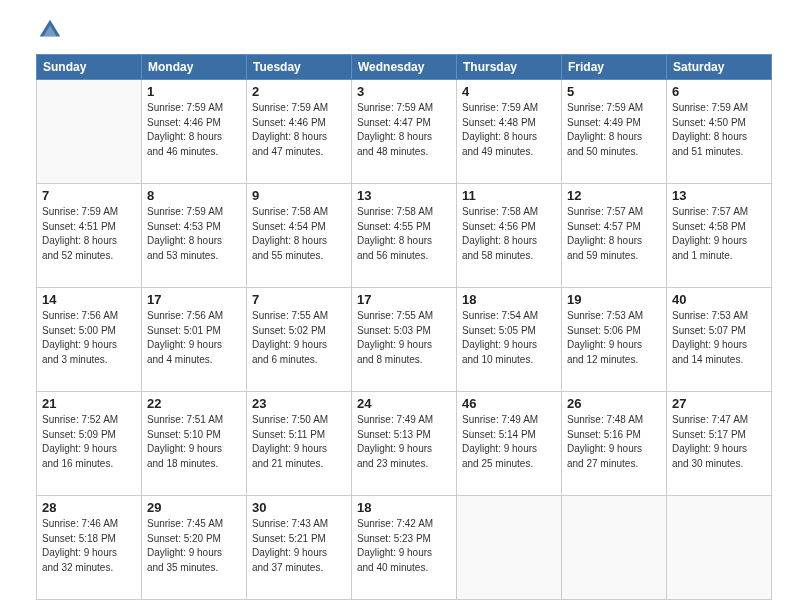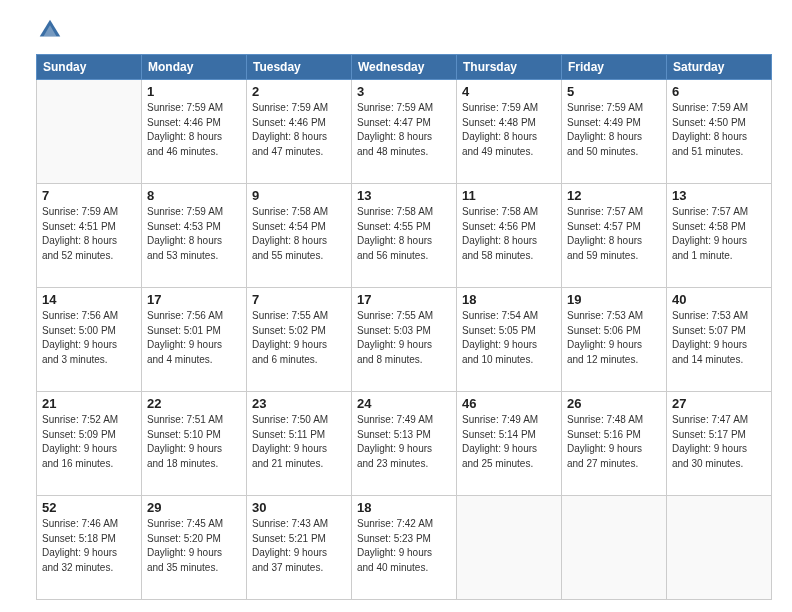--- a/index.html
+++ b/index.html
@@ -244,21 +244,21 @@
             <span class="day-number">26</span>
             <div class="day-info">Sunrise: 7:48 AM<br>Sunset: 5:16 PM<br>Daylight: 9 hours and 27 minutes.</div>
           </td>
           <td>
             <span class="day-number">27</span>
             <div class="day-info">Sunrise: 7:47 AM<br>Sunset: 5:17 PM<br>Daylight: 9 hours and 30 minutes.</div>
           </td>
         </tr>
         <tr class="week-row">
           <td>
-            <span class="day-number">52</span>
+            <span class="day-number">28</span>
             <div class="day-info">Sunrise: 7:46 AM<br>Sunset: 5:18 PM<br>Daylight: 9 hours and 32 minutes.</div>
           </td>
           <td>
             <span class="day-number">29</span>
             <div class="day-info">Sunrise: 7:45 AM<br>Sunset: 5:20 PM<br>Daylight: 9 hours and 35 minutes.</div>
           </td>
           <td>
             <span class="day-number">30</span>
             <div class="day-info">Sunrise: 7:43 AM<br>Sunset: 5:21 PM<br>Daylight: 9 hours and 37 minutes.</div>
           </td>

